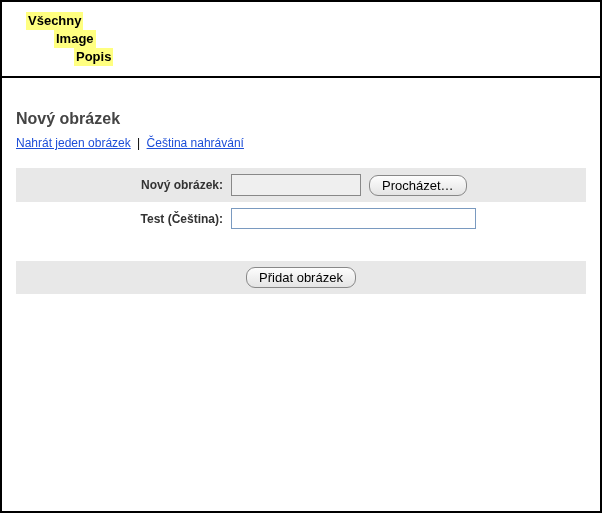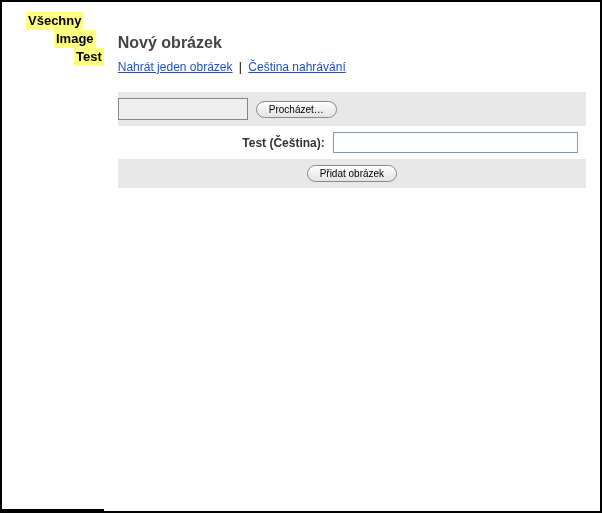--- a/index.html
+++ b/index.html
@@ -9,21 +9,21 @@
       color: #000;
       width: 602px;
       height: 513px;
       background: #fff;
     }
     .outer {
       border: 2px solid #000;
       width: 602px;
       height: 513px;
       display: flex;
-      flex-direction: row;
+      flex-direction: column;
     }
     .header {
       border-bottom: 2px solid #000;
       padding: 10px 0 10px 24px;
     }
     .bc-item {
       display: block;
       font-weight: bold;
       font-size: 13px;
       line-height: 18px;
@@ -81,63 +81,65 @@
     }
     .file-display {
       width: 130px;
       height: 22px;
       border: 1px solid #888;
       background: #efefef;
       margin-right: 8px;
     }
     .btn {
       font-family: Verdana, Geneva, sans-serif;
-      font-size: 10px;
+      font-size: 13px;
       padding: 2px 12px;
       border: 1px solid #888;
       background: linear-gradient(#fdfdfd, #e4e4e4);
       border-radius: 9px;
       cursor: pointer;
     }
     .text-input {
       width: 245px;
       height: 21px;
       border: 1px solid #7a9ac0;
       padding: 1px 3px;
       font-family: inherit;
       font-size: 12px;
     }
     .submit-row {
       background: #e8e8e8;
       padding: 6px 4px;
       text-align: center;
+      margin-top: 26px;
     }
   </style>
 </head>
 <body>
 
 <div class="outer">
 
   <div class="header">
     <span class="bc-item bc-0">Všechny</span>
     <span class="bc-item bc-1">Image</span>
-    <span class="bc-item bc-2">Test</span>
+    <span class="bc-item bc-2">Popis</span>
   </div>
 
   <div class="content">
 
     <div class="page-title">Nový obrázek</div>
 
     <div class="tabs">
       <a>Nahrát jeden obrázek</a>
       <span class="sep">|</span>
       <a>Čeština nahrávání</a>
     </div>
 
     <div class="form-row shaded">
+      <div class="label">Nový obrázek:</div>
       <div class="file-wrap">
         <div class="file-display"></div>
         <button class="btn">Procházet…</button>
       </div>
     </div>
 
     <div class="form-row">
       <div class="label">Test (Čeština):</div>
       <input type="text" class="text-input" value="" style="">
     </div>

